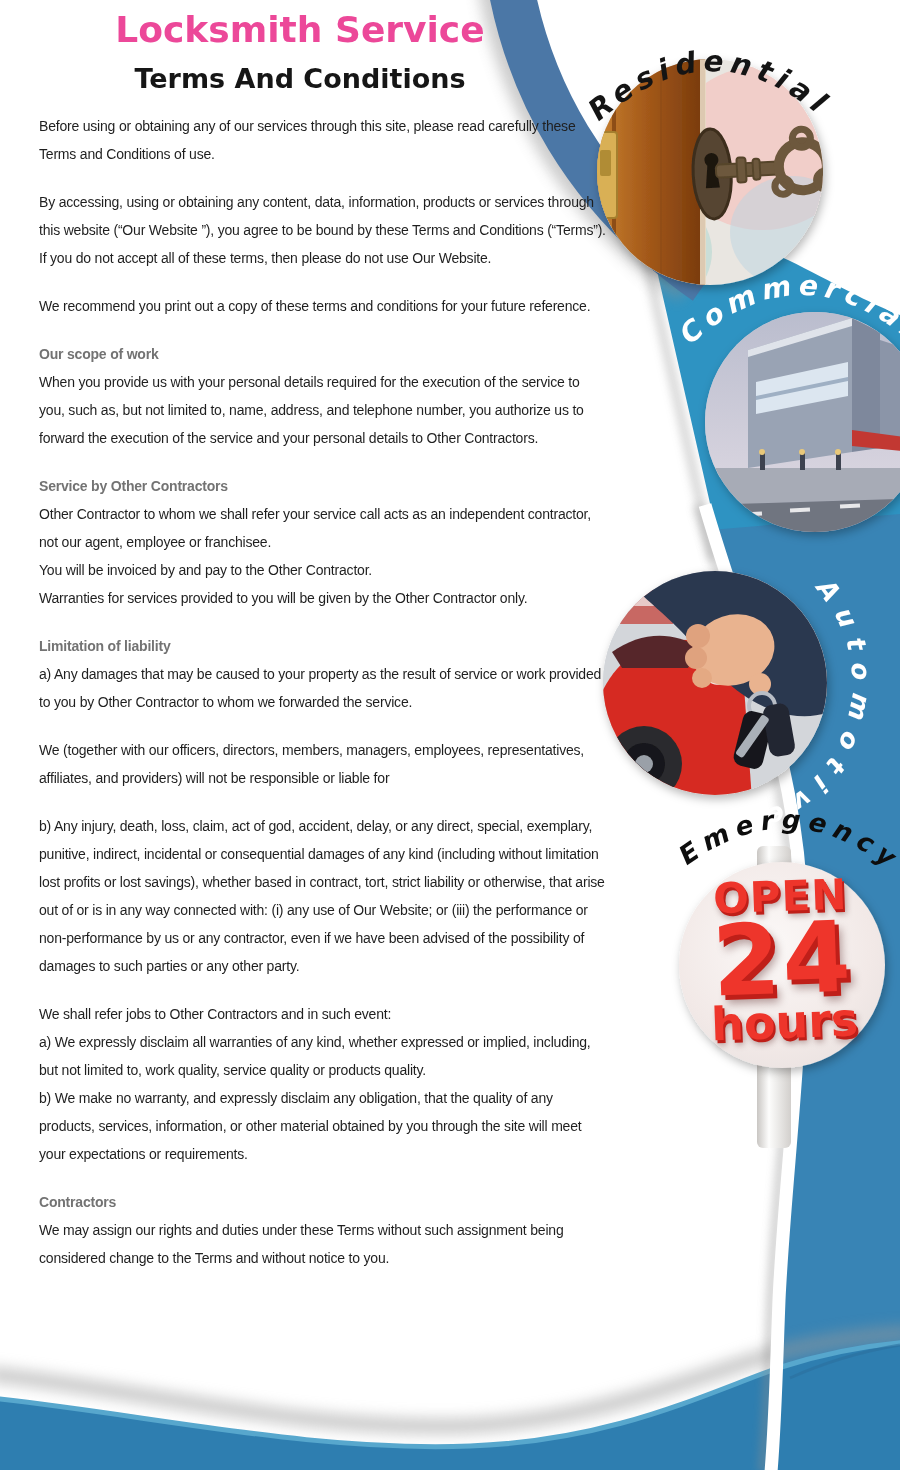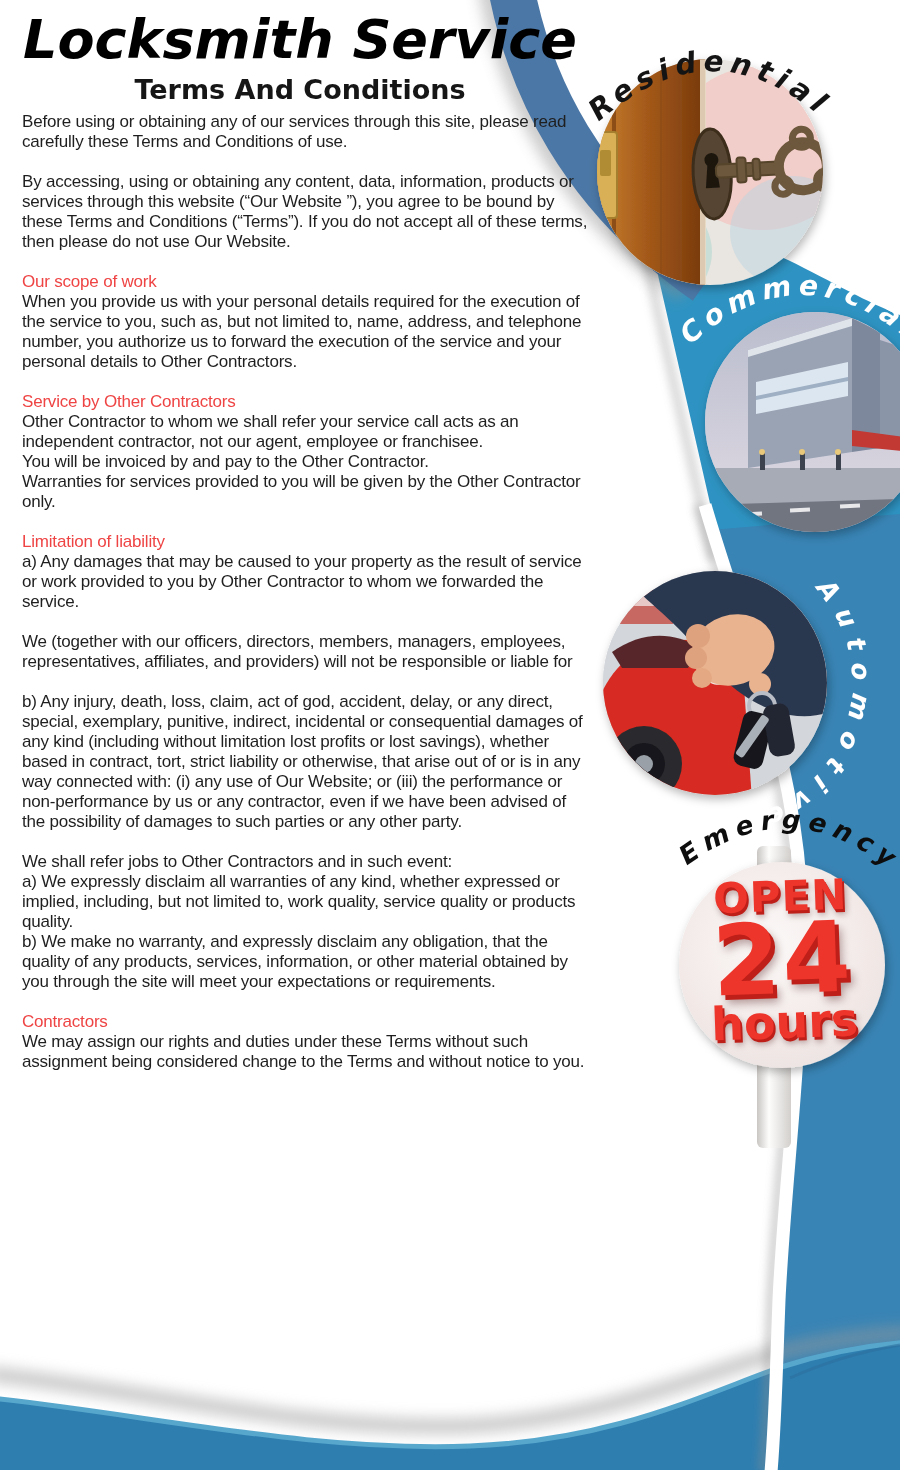--- a/index.html
+++ b/index.html
@@ -1,26 +1,26 @@
 <!DOCTYPE html>
 <html style="--ribbon_blue: #4b77a6; --teal_band: #2e93c2; --right_band: #3884b5; --wave_blue: #2e7eb0; --wave_highlight: #57a7cd; --badge_red: #ee352b;"><head>
 <meta charset="utf-8">
 <style>
   html,body{margin:0;padding:0;background:#ffffff;}
   .page{position:relative;width:900px;height:1470px;overflow:hidden;background:#fff;
         font-family:"Liberation Sans", sans-serif;}
   .bg{position:absolute;left:0;top:0;z-index:1;}
   .titleblock{position:absolute;left:0;top:10px;width:600px;z-index:3;text-align:center;}
-  .title{font-family:"DejaVu Sans",sans-serif;font-weight:800;font-size:54px;line-height:1.1;
-         color:#000000;letter-spacing:0px;font-style:italic;}
+  .title{font-family:"DejaVu Sans",sans-serif;font-weight:800;font-size:36px;line-height:1.1;
+         color:#ec4899;letter-spacing:0px;}
   .subtitle{font-family:"DejaVu Sans",sans-serif;font-weight:800;font-size:27px;line-height:1.1;
-         color:#161616;margin-top:6px;text-align:center;}
-  .copy{position:absolute;left:22px;top:112px;width:568px;z-index:3;
-        font-size:17px;line-height:20px;color:#1f1f1f;letter-spacing:-0.2px;}
-  .copy .h{font-weight:400;color:#ef4444;}
+         color:#161616;margin-top:14px;text-align:center;}
+  .copy{position:absolute;left:39px;top:112px;width:568px;z-index:3;
+        font-size:14px;line-height:28px;color:#1f1f1f;letter-spacing:-0.2px;}
+  .copy .h{font-weight:700;color:#737373;}
   .copy .para{margin:0 0 20px 0;}
   .script{font-family:"DejaVu Sans",sans-serif;font-style:italic;font-weight:bold;}
   .lbl-res{font-size:29px;letter-spacing:6px;fill:#141414;}
   .lbl-com{font-size:28px;letter-spacing:6px;fill:#ffffff;}
   .lbl-auto{font-size:26px;letter-spacing:11px;fill:#ffffff;}
   .lbl-emer{font-size:26px;letter-spacing:7px;fill:#0d0d0d;}
   .open24{position:absolute;left:690px;top:876px;width:185px;z-index:4;text-align:center;
           color:var(--badge_red,#ee352b);font-family:"DejaVu Sans",sans-serif;transform:rotate(-2deg);}
   .open24 .open{font-size:42px;font-weight:800;letter-spacing:1px;line-height:1;
           text-shadow:2px 3px 0 #bf1f19,3px 5px 6px rgba(60,0,0,.35);}
@@ -200,20 +200,21 @@
   </svg>
 
   <div class="titleblock">
     <div class="title">Locksmith Service</div>
     <div class="subtitle">Terms And Conditions</div>
   </div>
 
   <div class="copy">
       <p class="para">Before using or obtaining any of our services through this site, please read carefully these Terms and Conditions of use.</p>
       <p class="para">By accessing, using or obtaining any content, data, information, products or services through this website (“Our Website ”), you agree to be bound by these Terms and Conditions (“Terms”). If you do not accept all of these terms, then please do not use Our Website.</p>
+      <p class="para">We recommend you print out a copy of these terms and conditions for your future reference.</p>
       <div class="h">Our scope of work</div>
       <p class="para">When you provide us with your personal details required for the execution of the service to you, such as, but not limited to, name, address, and telephone number, you authorize us to forward the execution of the service and your personal details to Other Contractors.</p>
       <div class="h">Service by Other Contractors</div>
       <p class="para">Other Contractor to whom we shall refer your service call acts as an independent contractor, not our agent, employee or franchisee.<br>You will be invoiced by and pay to the Other Contractor.<br>Warranties for services provided to you will be given by the Other Contractor only.</p>
       <div class="h">Limitation of liability</div>
       <p class="para">a) Any damages that may be caused to your property as the result of service or work provided to you by Other Contractor to whom we forwarded the service.</p>
       <p class="para">We (together with our officers, directors, members, managers, employees, representatives, affiliates, and providers) will not be responsible or liable for</p>
       <p class="para">b) Any injury, death, loss, claim, act of god, accident, delay, or any direct, special, exemplary, punitive, indirect, incidental or consequential damages of any kind (including without limitation lost profits or lost savings), whether based in contract, tort, strict liability or otherwise, that arise out of or is in any way connected with: (i) any use of Our Website; or (iii) the performance or non-performance by us or any contractor, even if we have been advised of the possibility of damages to such parties or any other party.</p>
       <p class="para">We shall refer jobs to Other Contractors and in such event:<br>a) We expressly disclaim all warranties of any kind, whether expressed or implied, including, but not limited to, work quality, service quality or products quality.<br>b) We make no warranty, and expressly disclaim any obligation, that the quality of any products, services, information, or other material obtained by you through the site will meet your expectations or requirements.</p>
       <div class="h">Contractors</div>

